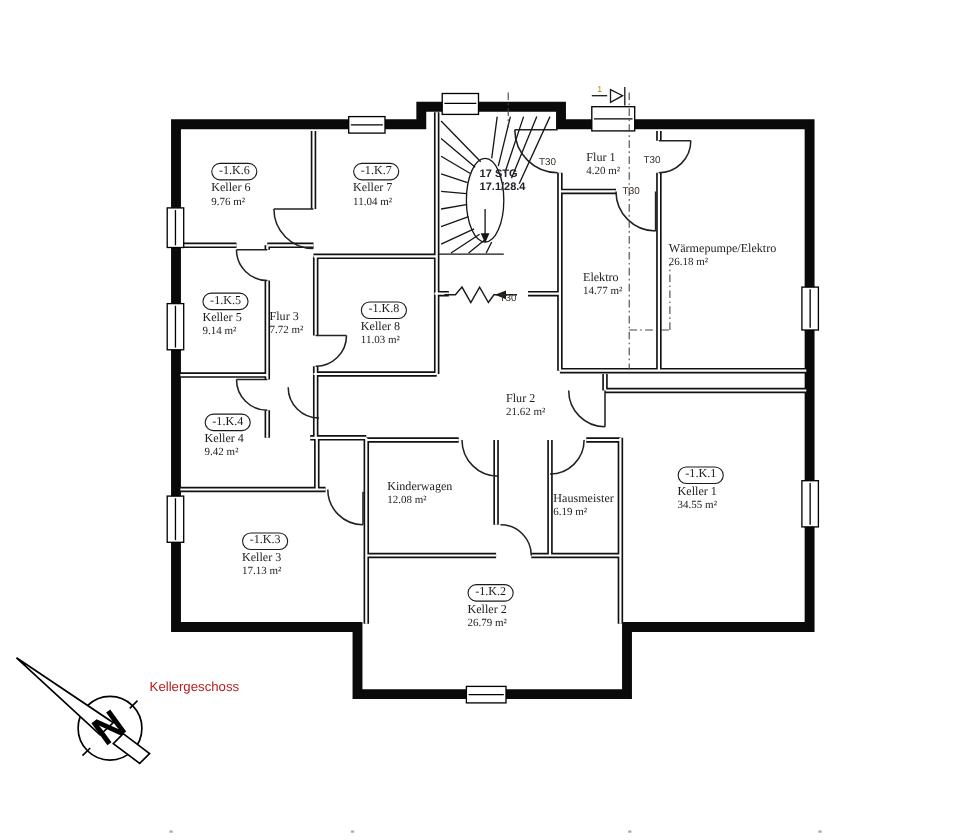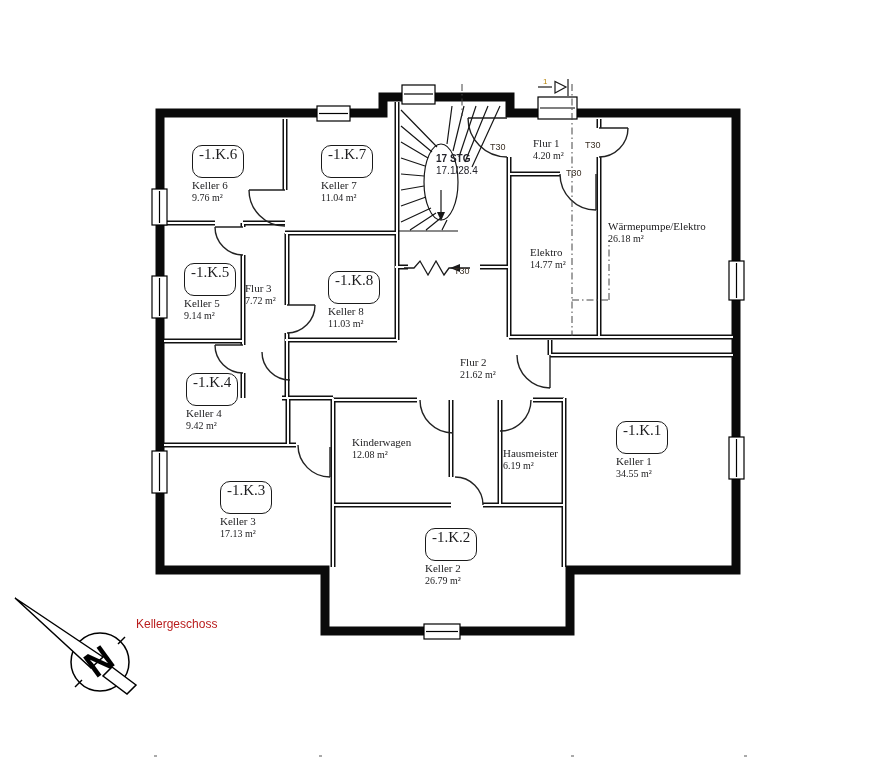--- a/index.html
+++ b/index.html
@@ -3,24 +3,24 @@
 <meta charset="utf-8">
 <style>
   html,body{margin:0;padding:0;background:#fff;}
   #stage{position:relative;width:884px;height:764px;background:#ffffff;overflow:hidden;
          font-family:"Liberation Sans",sans-serif;color:#1c1c1e;}
   #plan-svg{position:absolute;left:0;top:0;}
   .lbl{position:absolute;line-height:1.18;color:#1c1c1e;white-space:nowrap;z-index:5;font-family:Liberation Serif, serif;}
   .lbl .nm{font-size:11px;display:block;}
   .lbl .ar{font-size:10px;display:block;}
   .oval{display:inline-block;border:1.4px solid #1a1a1a;border-radius:10px;
-        padding:0 6px 13px 6px;font-size:15px;margin-bottom:1px;background:#fff;}
+        padding:0 6px 1px 6px;font-size:11px;margin-bottom:1px;background:#fff;}
   .t30{position:absolute;font-size:9px;color:#3a2f24;z-index:5;}
   .stg{position:absolute;font-size:10px;font-weight:bold;color:#22222a;line-height:1.2;z-index:5;}
-  .stg .dims{font-weight:normal;}
+  .stg .dims{font-weight:bold;}
   #page-title{position:absolute;left:136px;top:617px;font-size:12px;color:#b91c1c;z-index:5;}
 </style>
 </head>
 <body>
 
 <div id="stage">
 
 <svg id="plan-svg" width="884" height="764" viewBox="0 0 884 764">
 
   <g>

